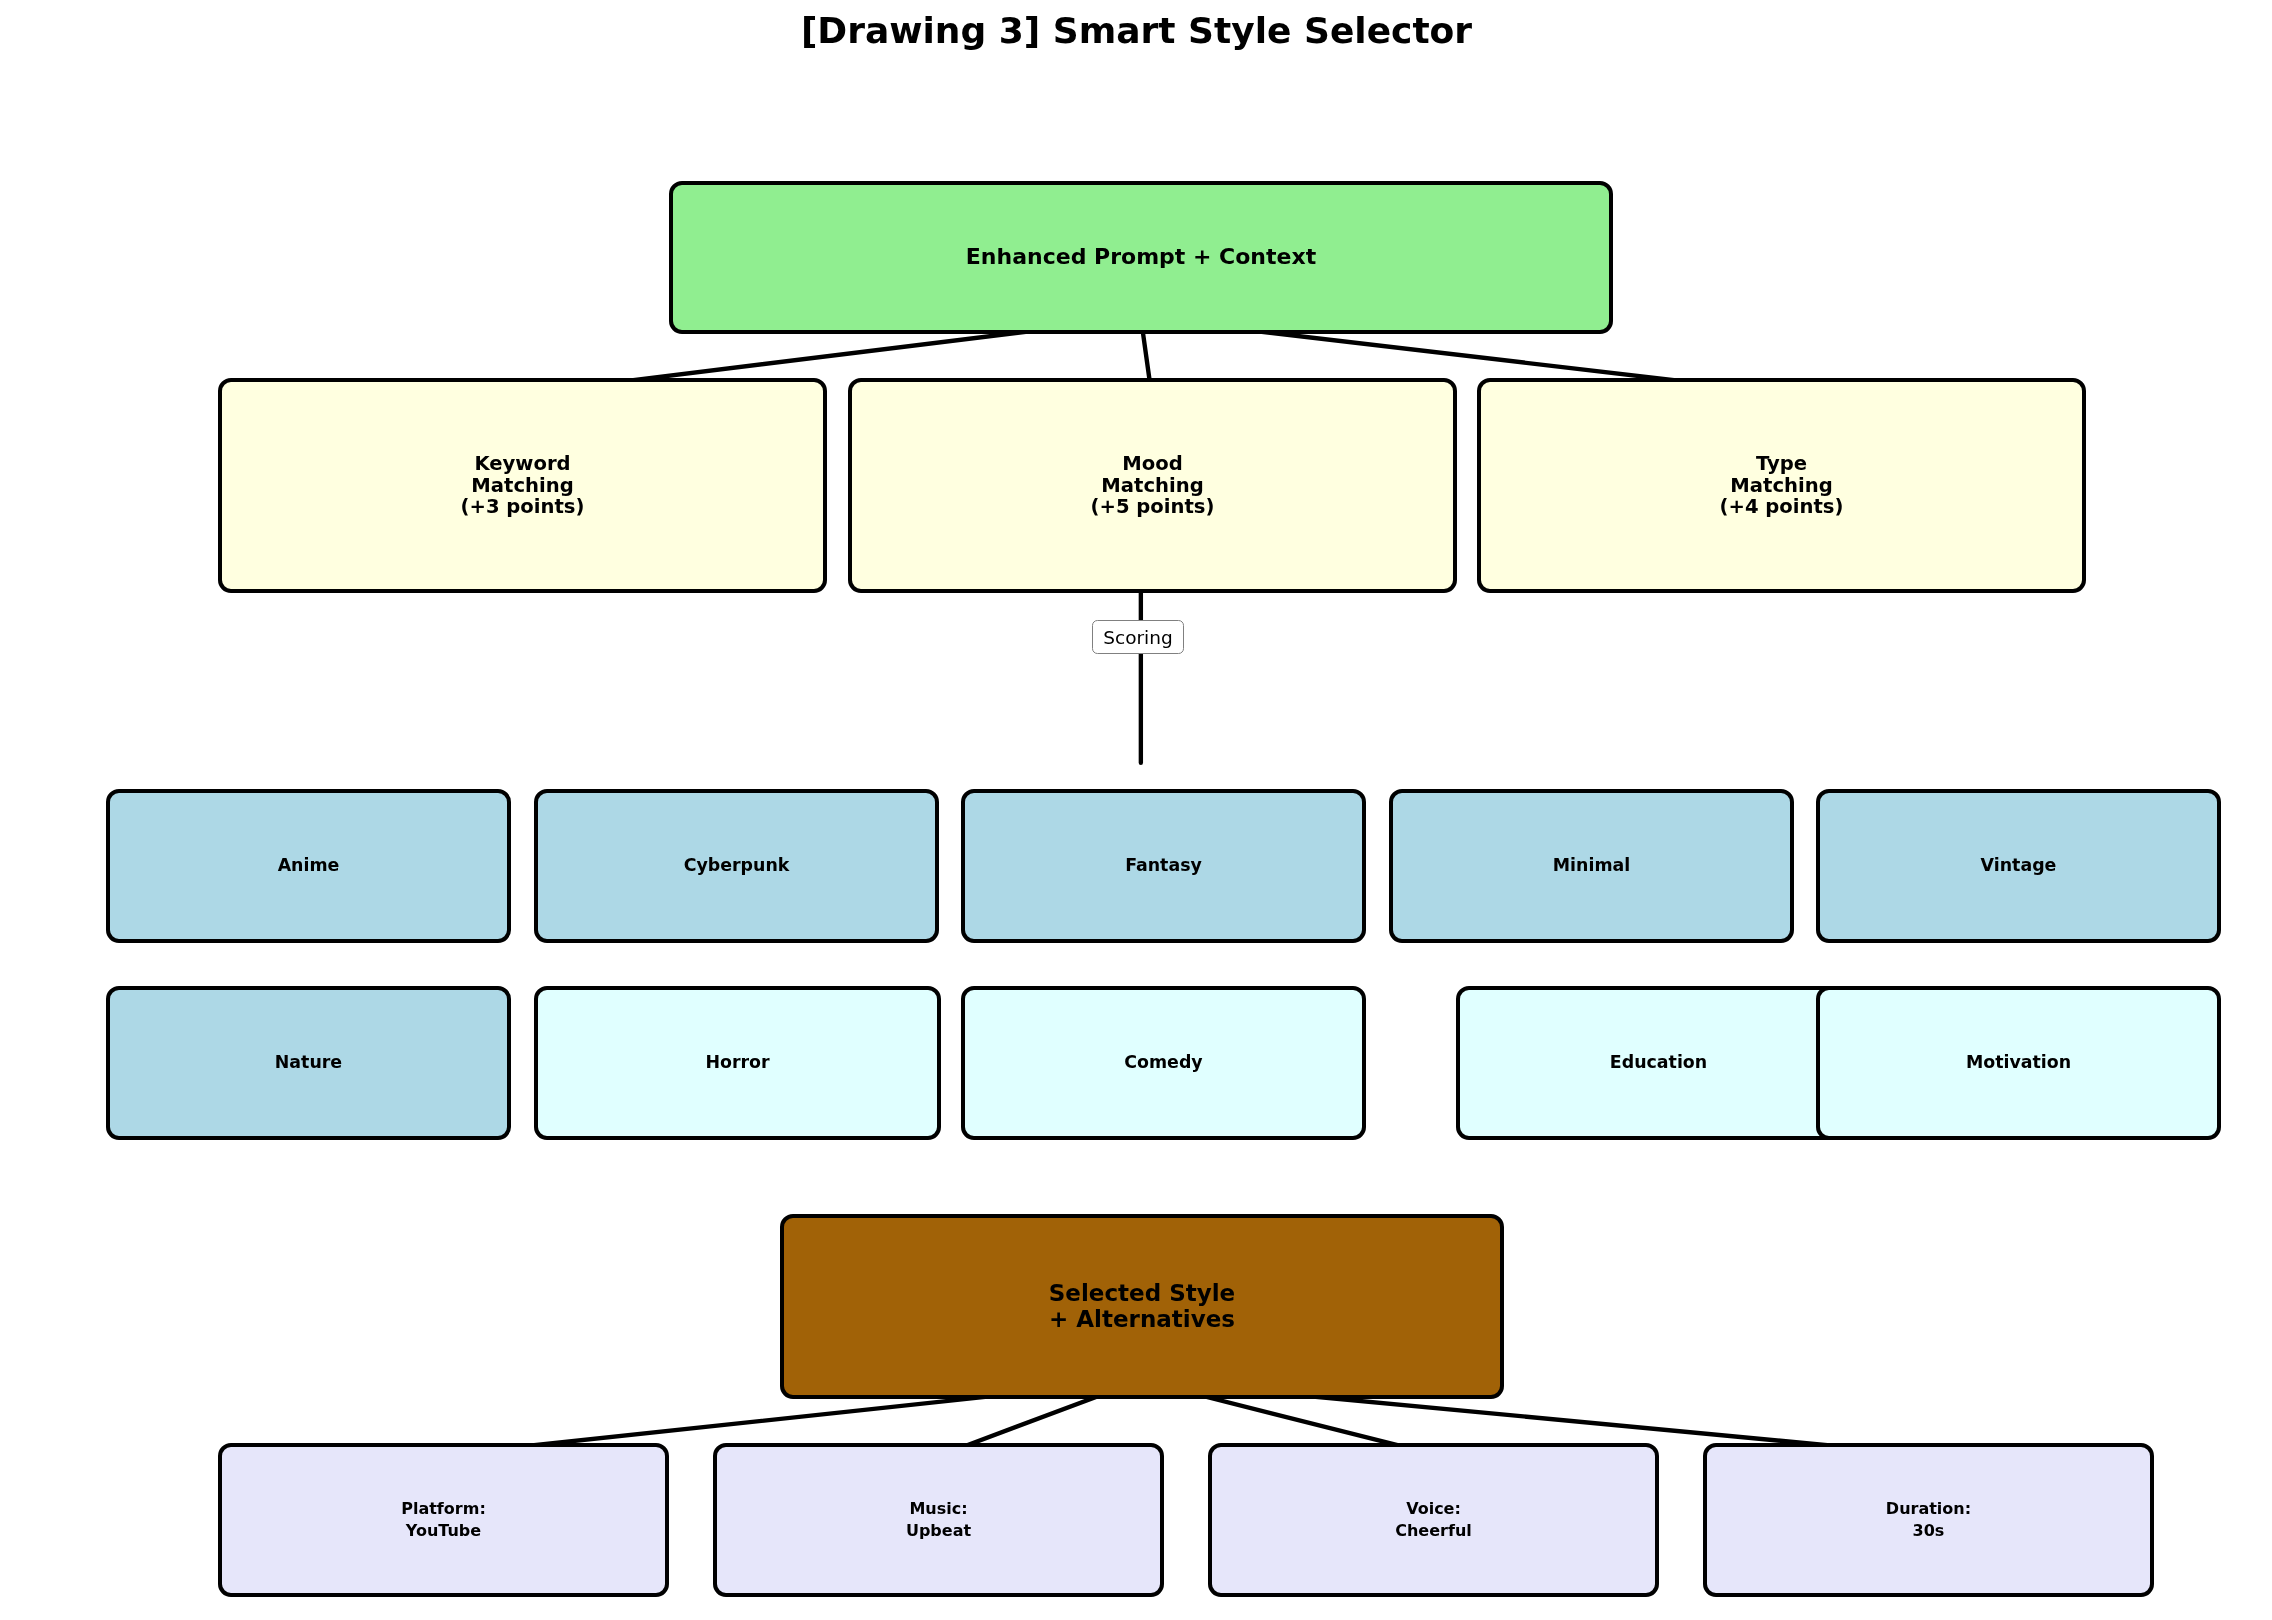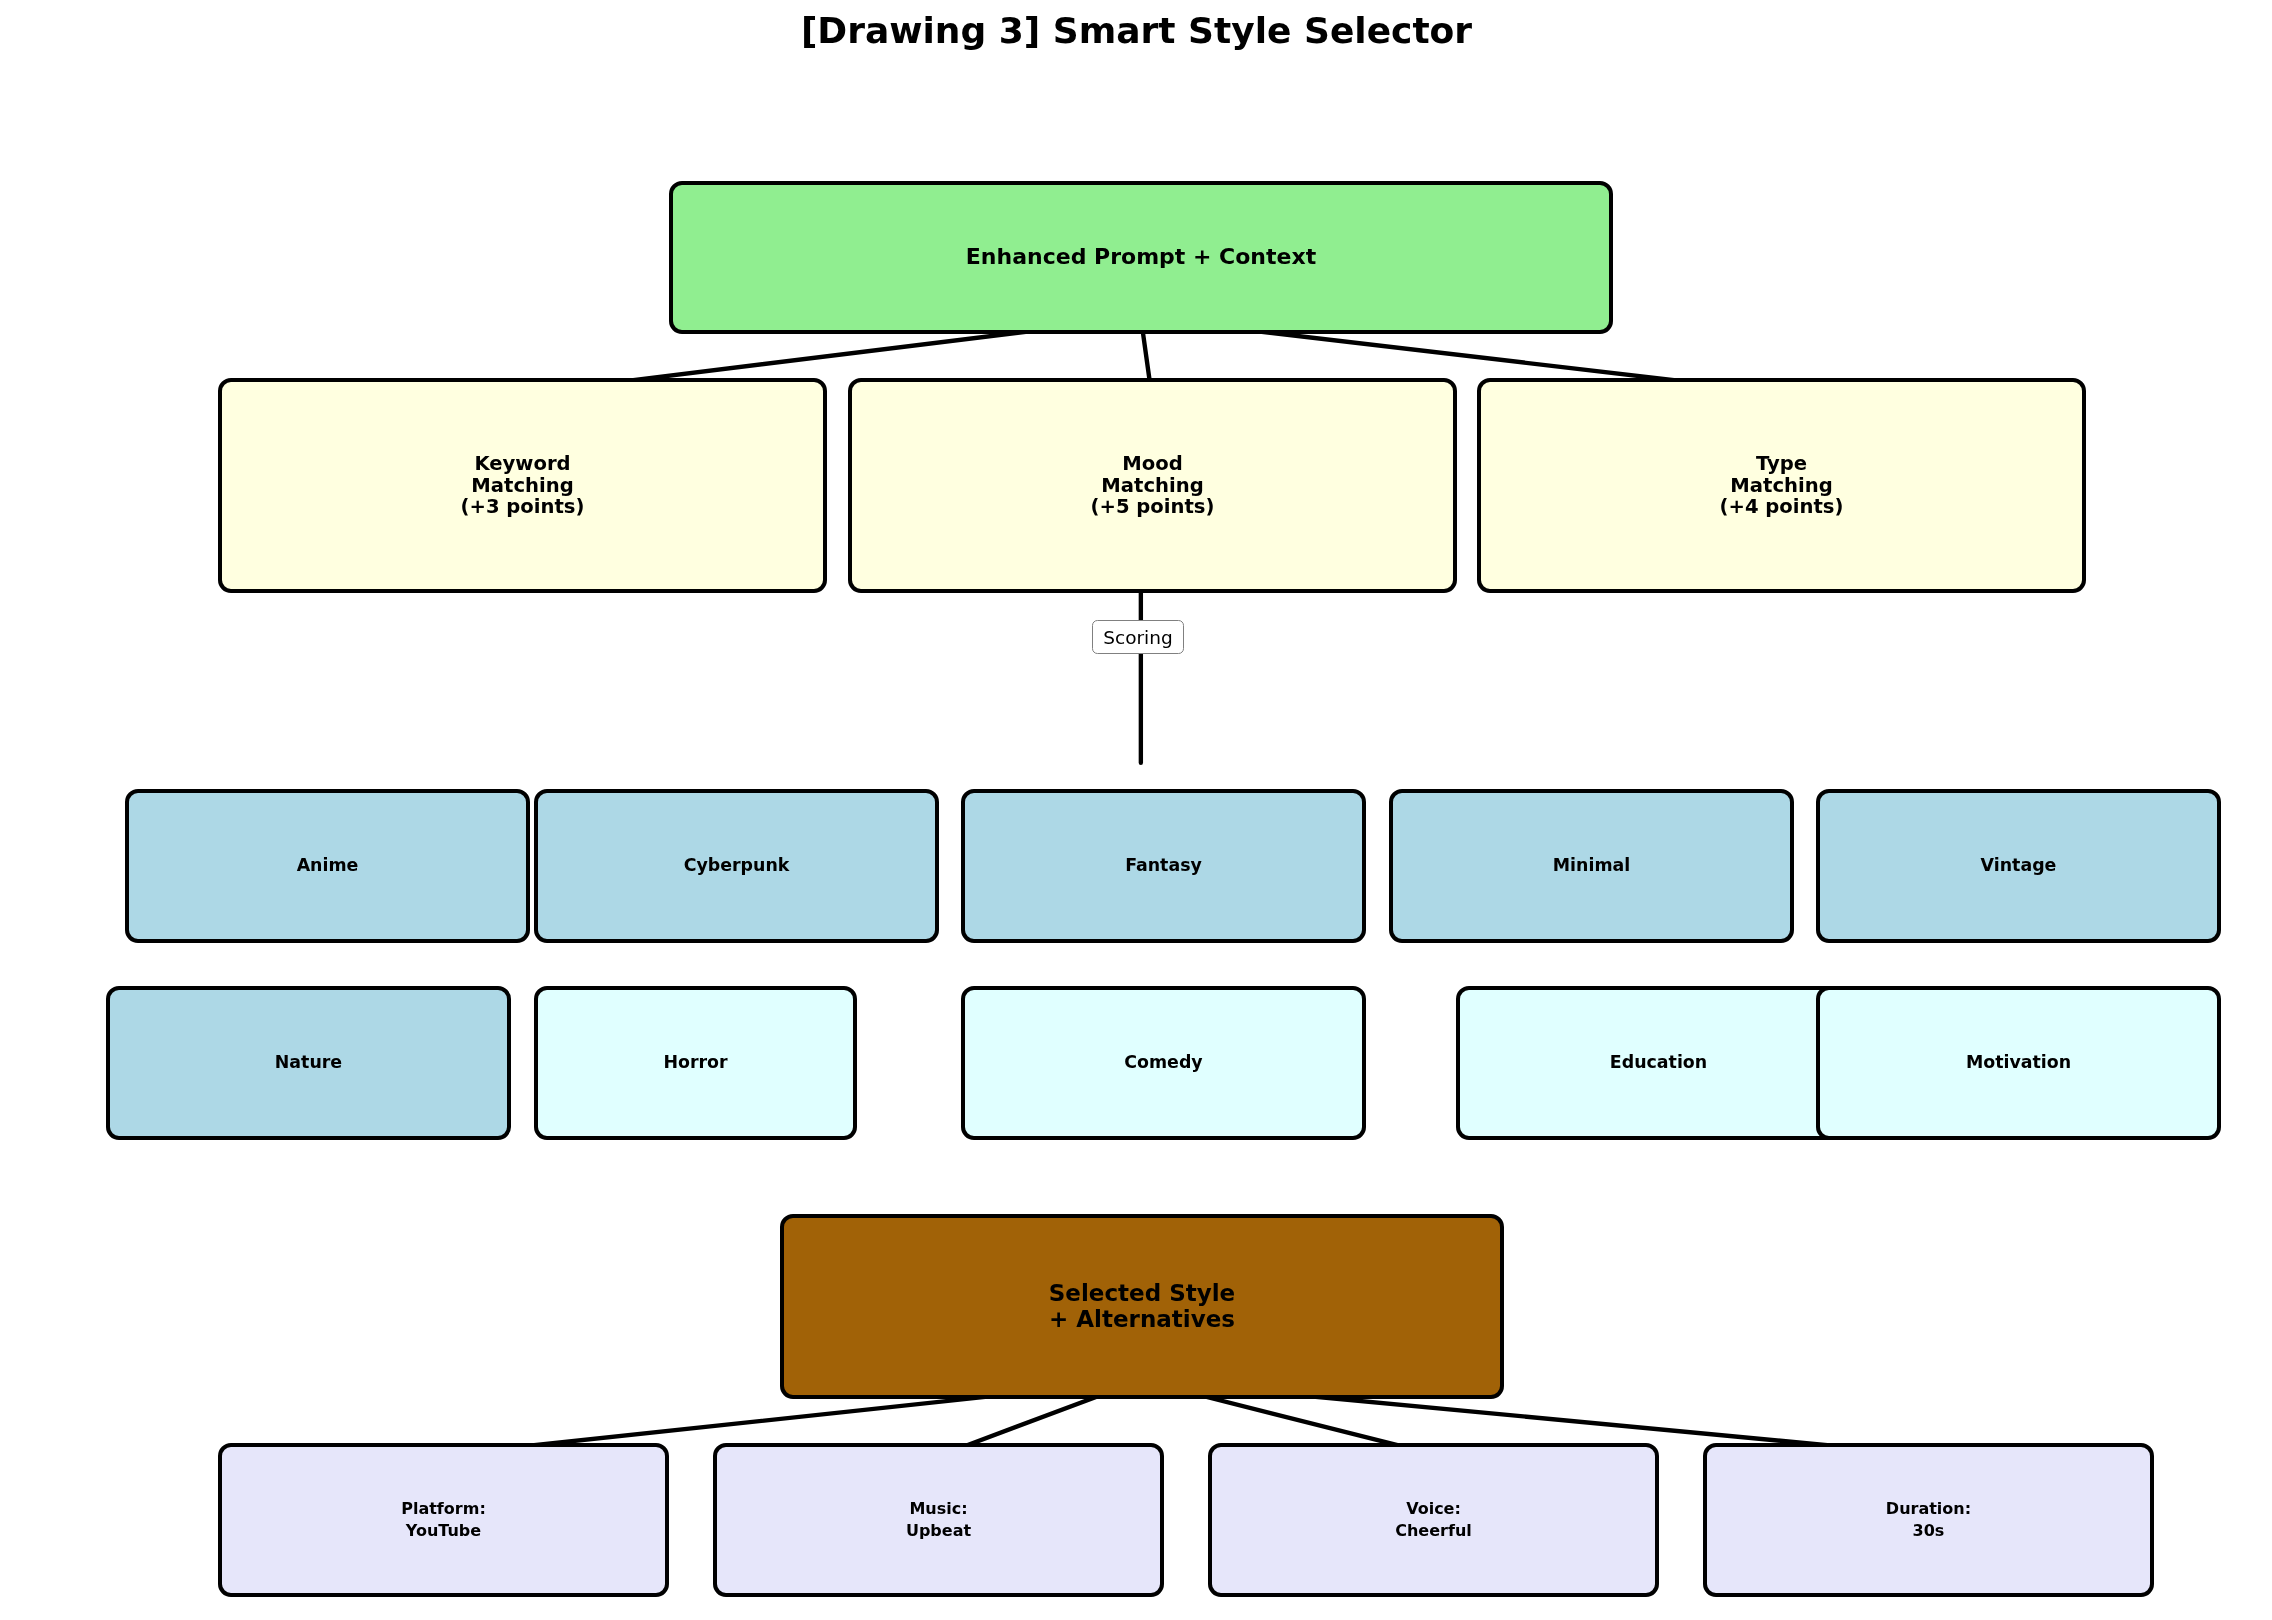--- a/index.html
+++ b/index.html
@@ -54,40 +54,40 @@
 (+5 points)</span>
 </div>
 <div class="node criteria" style="left:1477px; top:378px; width:609px; height:215px;">
   <span>Type
 Matching
 (+4 points)</span>
 </div>
 
 <div id="scoring-label">Scoring</div>
 
-<div class="node style-primary" style="left:106px; top:789px; width:405px; height:154px;margin-left:19px;">
+<div class="node style-primary" style="left:106px; top:789px; width:405px; height:154px;">
   <span>Anime</span>
 </div>
 <div class="node style-primary" style="left:534px; top:789px; width:405px; height:154px;">
   <span>Cyberpunk</span>
 </div>
 <div class="node style-primary" style="left:961px; top:789px; width:405px; height:154px;">
   <span>Fantasy</span>
 </div>
 <div class="node style-primary" style="left:1389px; top:789px; width:405px; height:154px;">
   <span>Minimal</span>
 </div>
 <div class="node style-primary" style="left:1816px; top:789px; width:405px; height:154px;">
   <span>Vintage</span>
 </div>
 
 <div class="node style-primary" style="left:106px; top:986px; width:405px; height:154px;">
   <span>Nature</span>
 </div>
-<div class="node style-secondary" style="left:534px; top:986px; width:323px; height:154px;">
+<div class="node style-secondary" style="left:534px; top:986px; width:407px; height:154px;">
   <span>Horror</span>
 </div>
 <div class="node style-secondary" style="left:961px; top:986px; width:405px; height:154px;">
   <span>Comedy</span>
 </div>
 <div class="node style-secondary" style="left:1456px; top:986px; width:405px; height:154px;">
   <span>Education</span>
 </div>
 <div class="node style-secondary" style="left:1816px; top:986px; width:405px; height:154px;">
   <span>Motivation</span>

